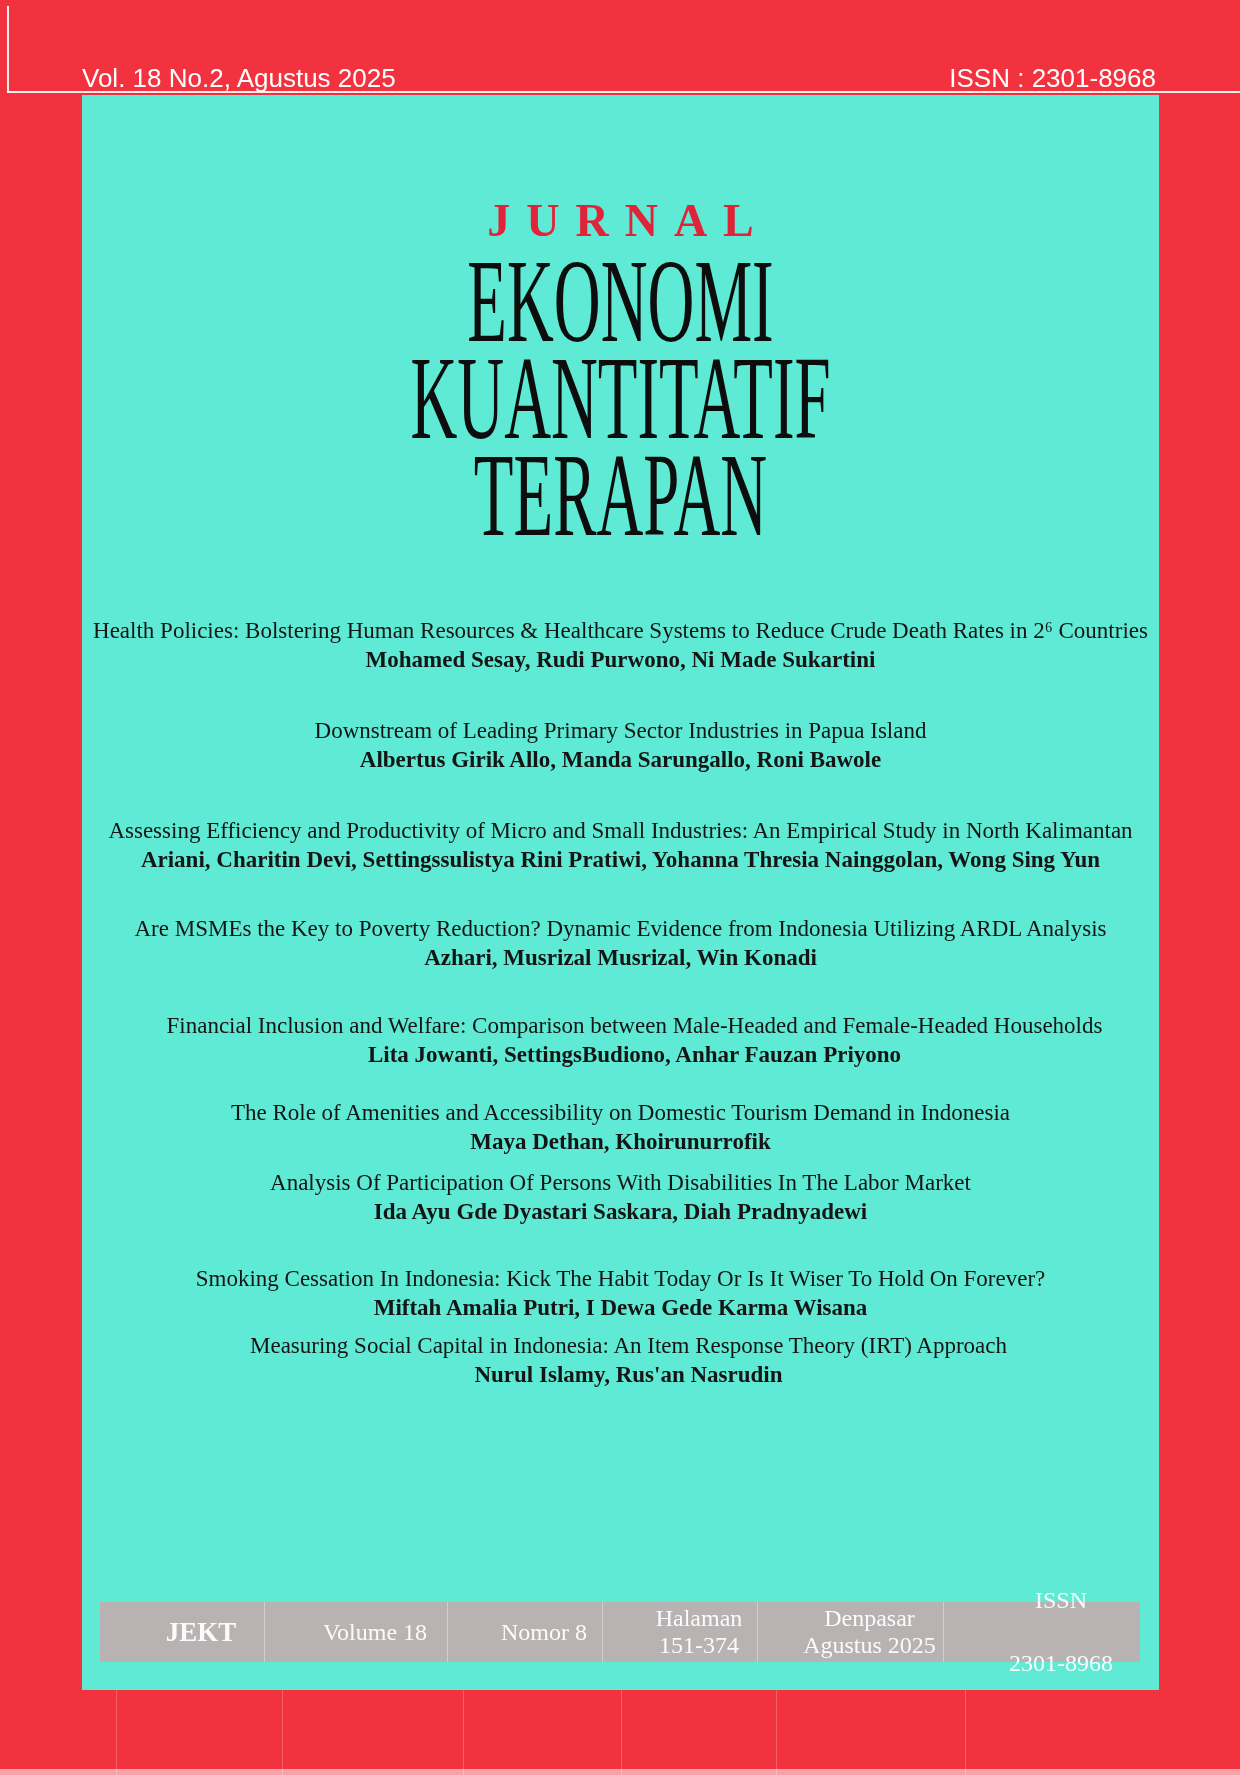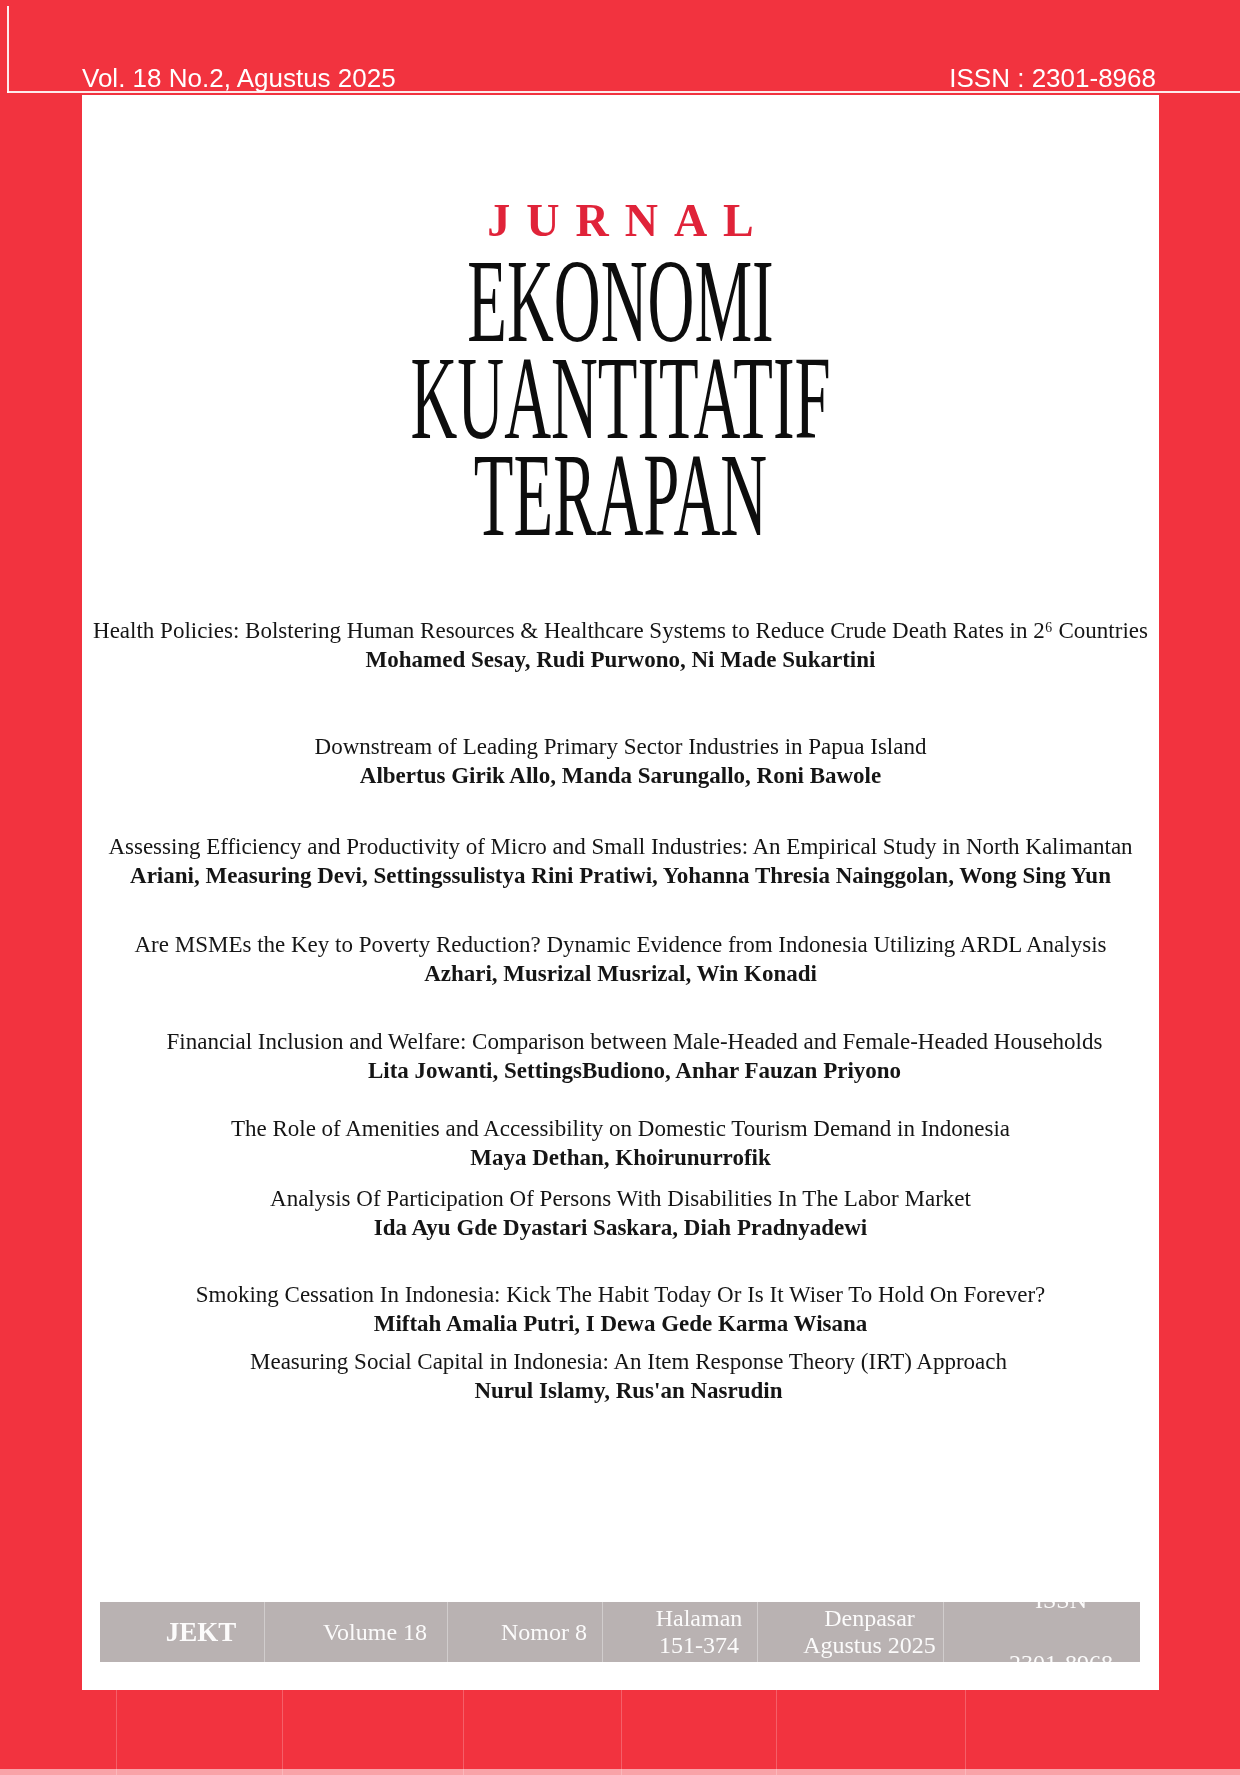--- a/index.html
+++ b/index.html
@@ -34,21 +34,21 @@
     font-family: "Liberation Sans", sans-serif;
     font-size: 26px; line-height: 28px; white-space: nowrap;
   }
   .band-left  { left: 82px; }
   .band-right { right: 84px; }
 
   
   .panel {
     position: absolute; left: 82px; top: 95px;
     width: 1077px; height: 1595px;
-    background: #ffffff;
+    background: #5eead4;
   }
 
   
   .masthead {
     position: absolute; left: 0; top: 100px; width: 100%;
     text-align: center;
   }
   .kicker {
     color: #e02339;
     font-size: 46px; font-weight: 700;
@@ -63,21 +63,21 @@
   }
 
   
   .articles {
     position: absolute; left: 0; top: 521px; width: 100%;
   }
   .article { text-align: center; color: #151515; }
   .article-title   { font-size: 23px; line-height: 29px; font-weight: 400; }
   .article-authors { font-size: 23px; line-height: 29px; font-weight: 700; }
   .article:nth-of-type(1) { margin-top: 0; }
-  .article:nth-of-type(2) { margin-top: 58px; }
+  .article:nth-of-type(2) { margin-top: 42px; }
   .article:nth-of-type(3) { margin-top: 42px; }
   .article:nth-of-type(4) { margin-top: 40px; }
   .article:nth-of-type(5) { margin-top: 39px; padding-left: 28px; }
   .article:nth-of-type(6) { margin-top: 29px; }
   .article:nth-of-type(7) { margin-top: 12px; }
   .article:nth-of-type(8) { margin-top: 38px; }
   .article:nth-of-type(9) { margin-top: 9px; padding-left: 16px; }
 
   
   .footer-table {
@@ -136,21 +136,21 @@
       <div class="article">
         <div class="article-title">Health Policies: Bolstering Human Resources &amp; Healthcare Systems to Reduce Crude Death Rates in 2⁶ Countries</div>
         <div class="article-authors">Mohamed Sesay, Rudi Purwono, Ni Made Sukartini</div>
       </div>
       <div class="article">
         <div class="article-title">Downstream of Leading Primary Sector Industries in Papua Island</div>
         <div class="article-authors">Albertus Girik Allo, Manda Sarungallo, Roni Bawole</div>
       </div>
       <div class="article">
         <div class="article-title">Assessing Efficiency and Productivity of Micro and Small Industries: An Empirical Study in North Kalimantan</div>
-        <div class="article-authors">Ariani, Measuring Devi, Settingssulistya Rini Pratiwi, Yohanna Thresia Nainggolan, Wong Sing Yun</div>
+        <div class="article-authors">Ariani, Charitin Devi, Settingssulistya Rini Pratiwi, Yohanna Thresia Nainggolan, Wong Sing Yun</div>
       </div>
       <div class="article">
         <div class="article-title">Are MSMEs the Key to Poverty Reduction? Dynamic Evidence from Indonesia Utilizing ARDL Analysis</div>
         <div class="article-authors">Azhari, Musrizal Musrizal, Win Konadi</div>
       </div>
       <div class="article">
         <div class="article-title">Financial Inclusion and Welfare: Comparison between Male-Headed and Female-Headed Households</div>
         <div class="article-authors">Lita Jowanti, SettingsBudiono, Anhar Fauzan Priyono</div>
       </div>
       <div class="article">

